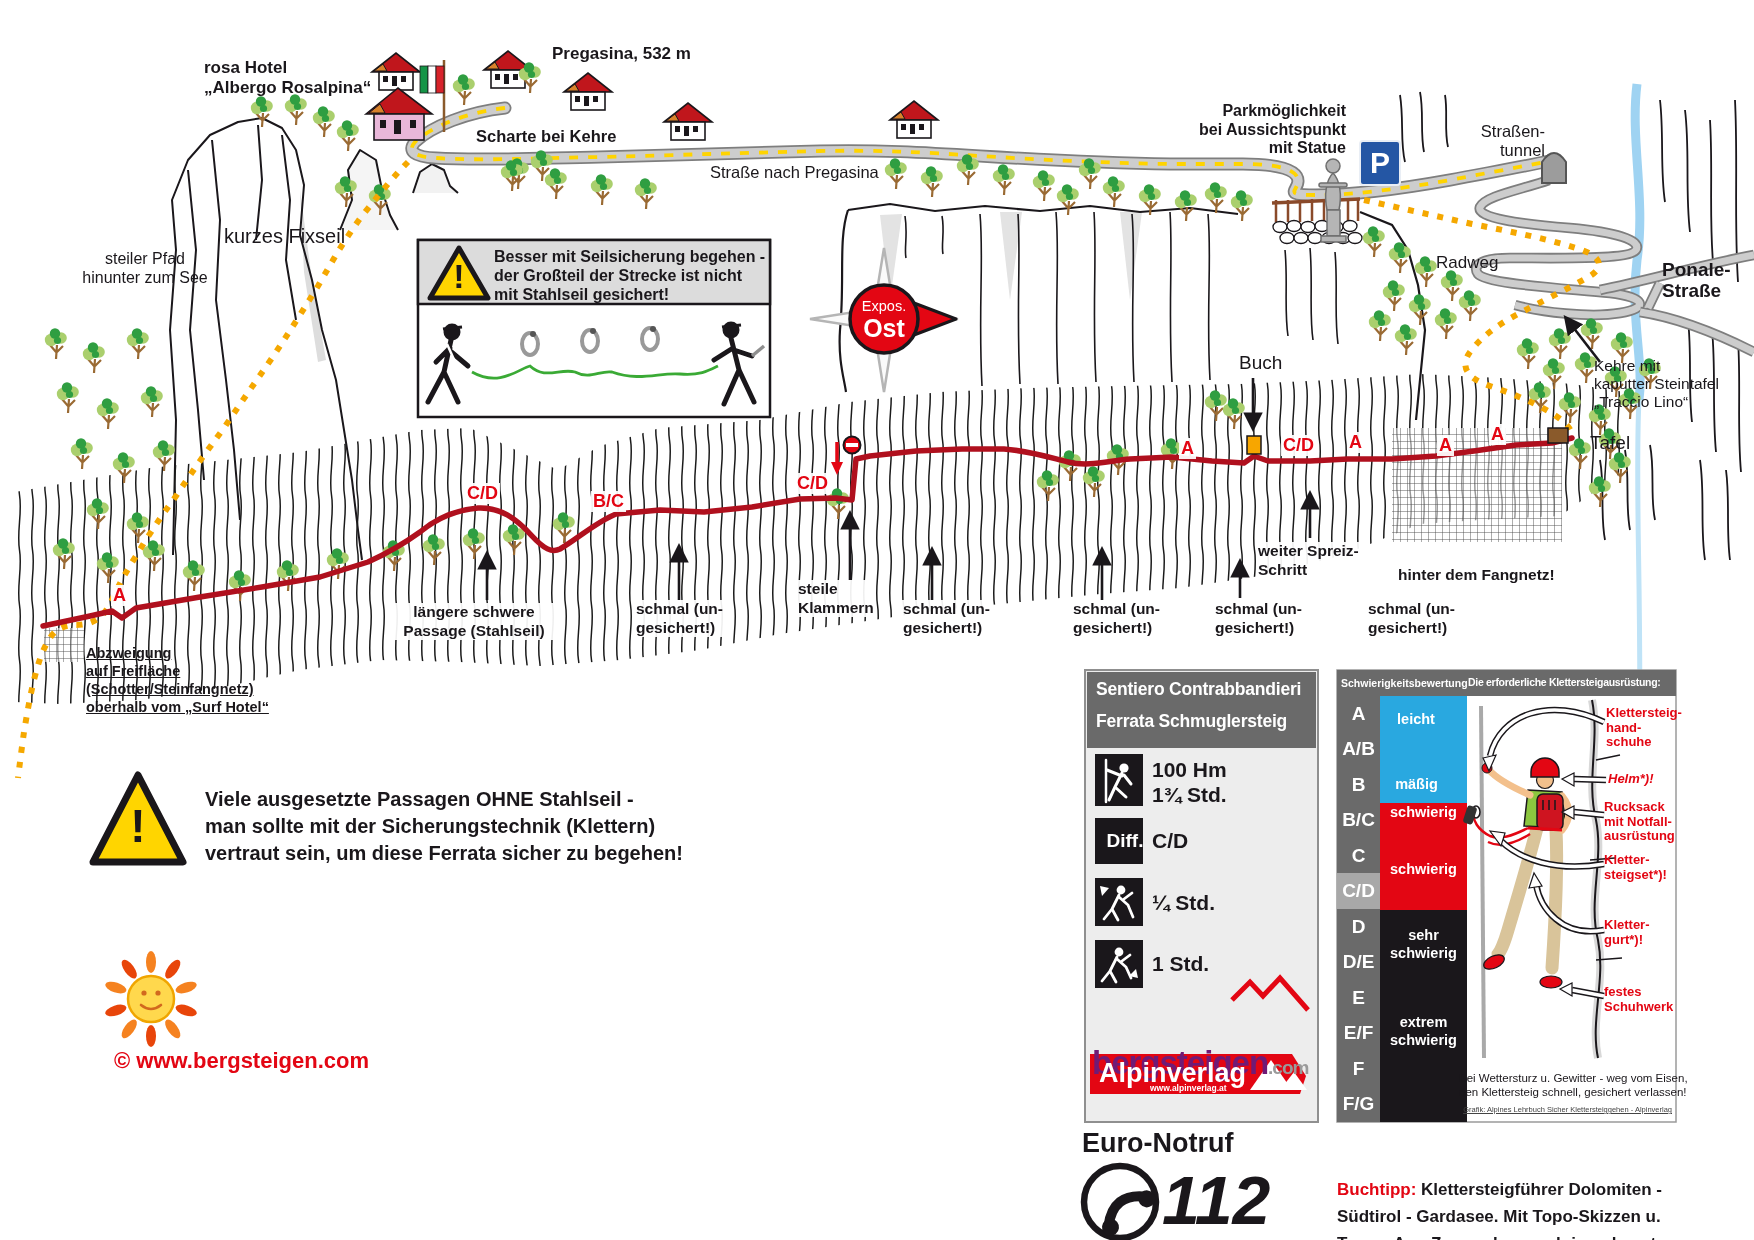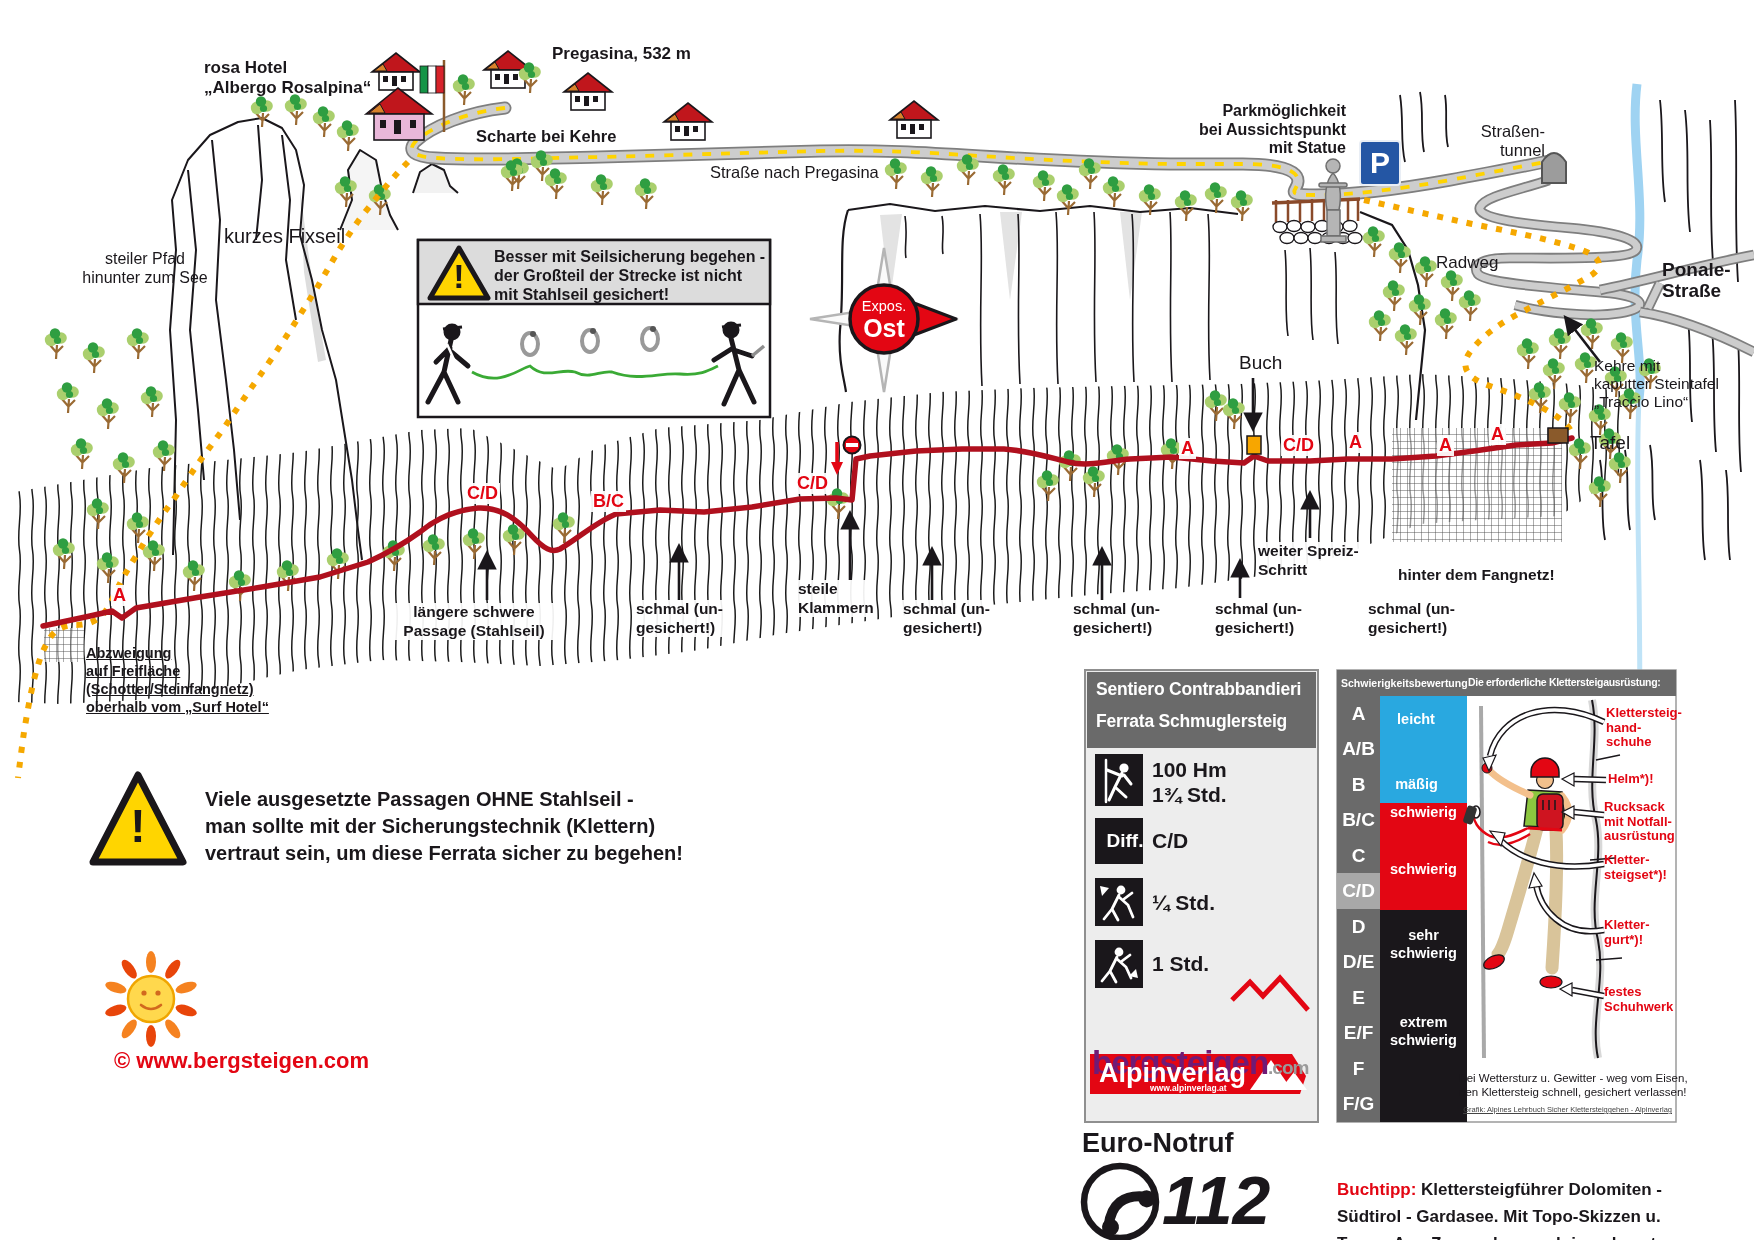--- a/index.html
+++ b/index.html
@@ -554,21 +554,21 @@
 <div class="lbl b wh ctr" style="left:1380px;top:776px;width:73px;font-size:14.5px;">mäßig</div>
 <div class="lbl b wh ctr" style="left:1380px;top:804px;width:87px;font-size:14.5px;">schwierig</div>
 <div class="lbl b wh ctr" style="left:1380px;top:861px;width:87px;font-size:14.5px;">schwierig</div>
 <div class="lbl b wh ctr" style="left:1380px;top:926px;width:87px;font-size:14.5px;line-height:18px;">sehr
 schwierig</div>
 <div class="lbl b wh ctr" style="left:1380px;top:1013px;width:87px;font-size:14.5px;line-height:18px;">extrem
 schwierig</div>
 <div class="lbl b red" style="left:1606px;top:706px;font-size:13px;line-height:14.5px;">Klettersteig-
 hand-
 schuhe</div>
-<div class="lbl b red" style="left:1608px;top:772px;font-size:13px;">Helm*)!</div>
+<div class="lbl b red" style="left:1608px;top:772px;font-size:13px;font-style:italic;">Helm*)!</div>
 <div class="lbl b red" style="left:1604px;top:800px;font-size:13px;line-height:14.5px;">Rucksack
 mit Notfall-
 ausrüstung</div>
 <div class="lbl b red" style="left:1604px;top:853px;font-size:13px;line-height:14.5px;">Kletter-
 steigset*)!</div>
 <div class="lbl b red" style="left:1604px;top:918px;font-size:13px;line-height:14.5px;">Kletter-
 gurt*)!</div>
 <div class="lbl b red" style="left:1604px;top:985px;font-size:13px;line-height:14.5px;">festes
 Schuhwerk</div>
 <div class="lbl" style="left:1459px;top:1072px;font-size:11.5px;line-height:13.5px;">Bei Wettersturz u. Gewitter - weg vom Eisen,

